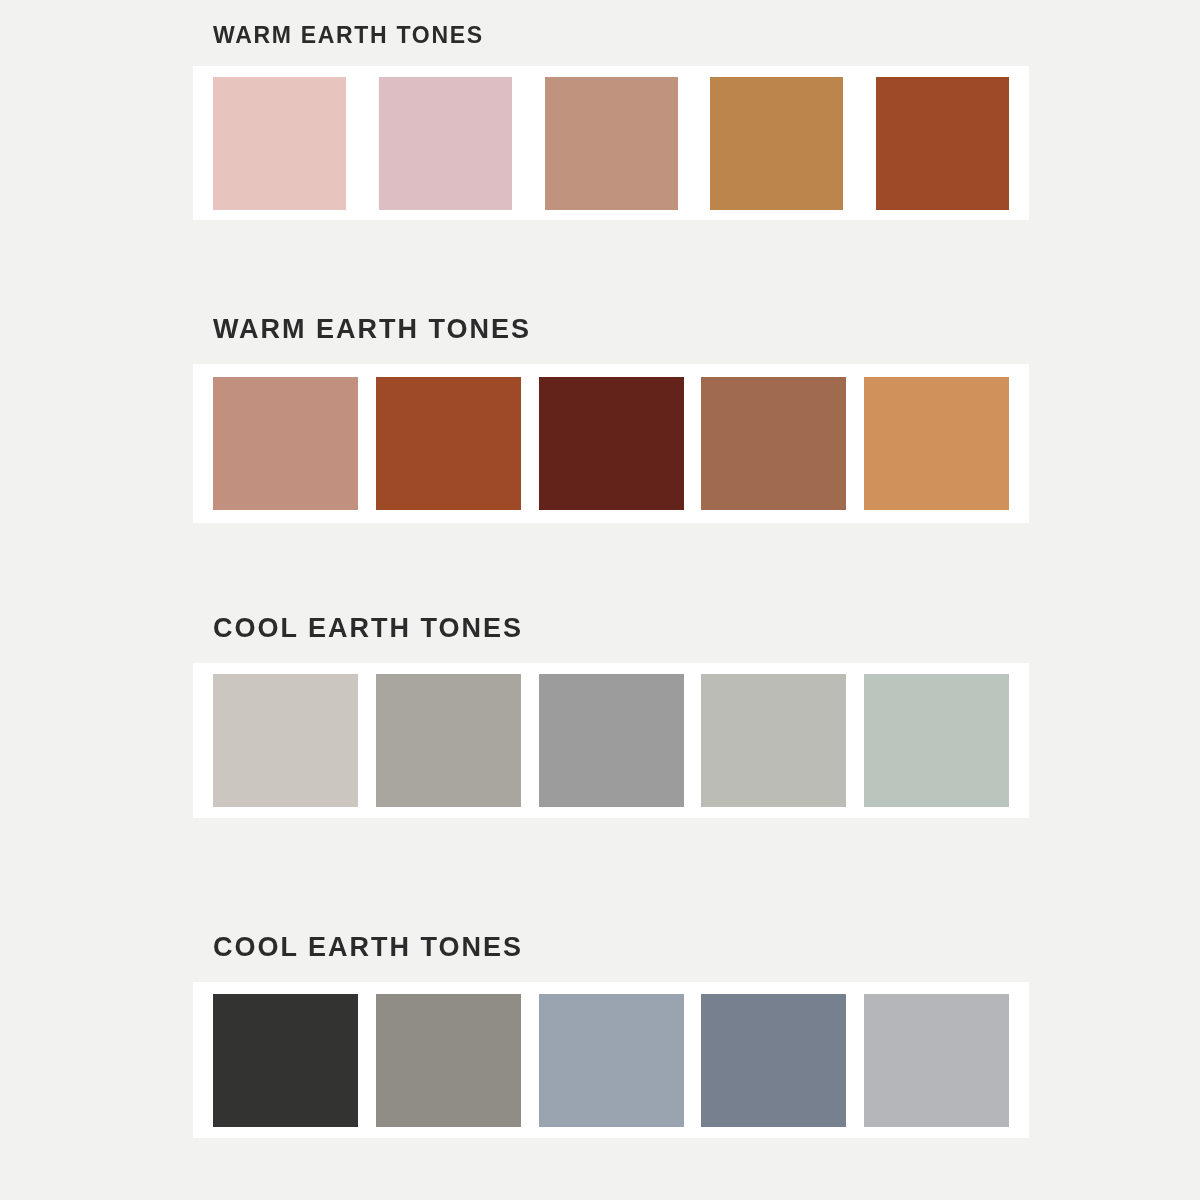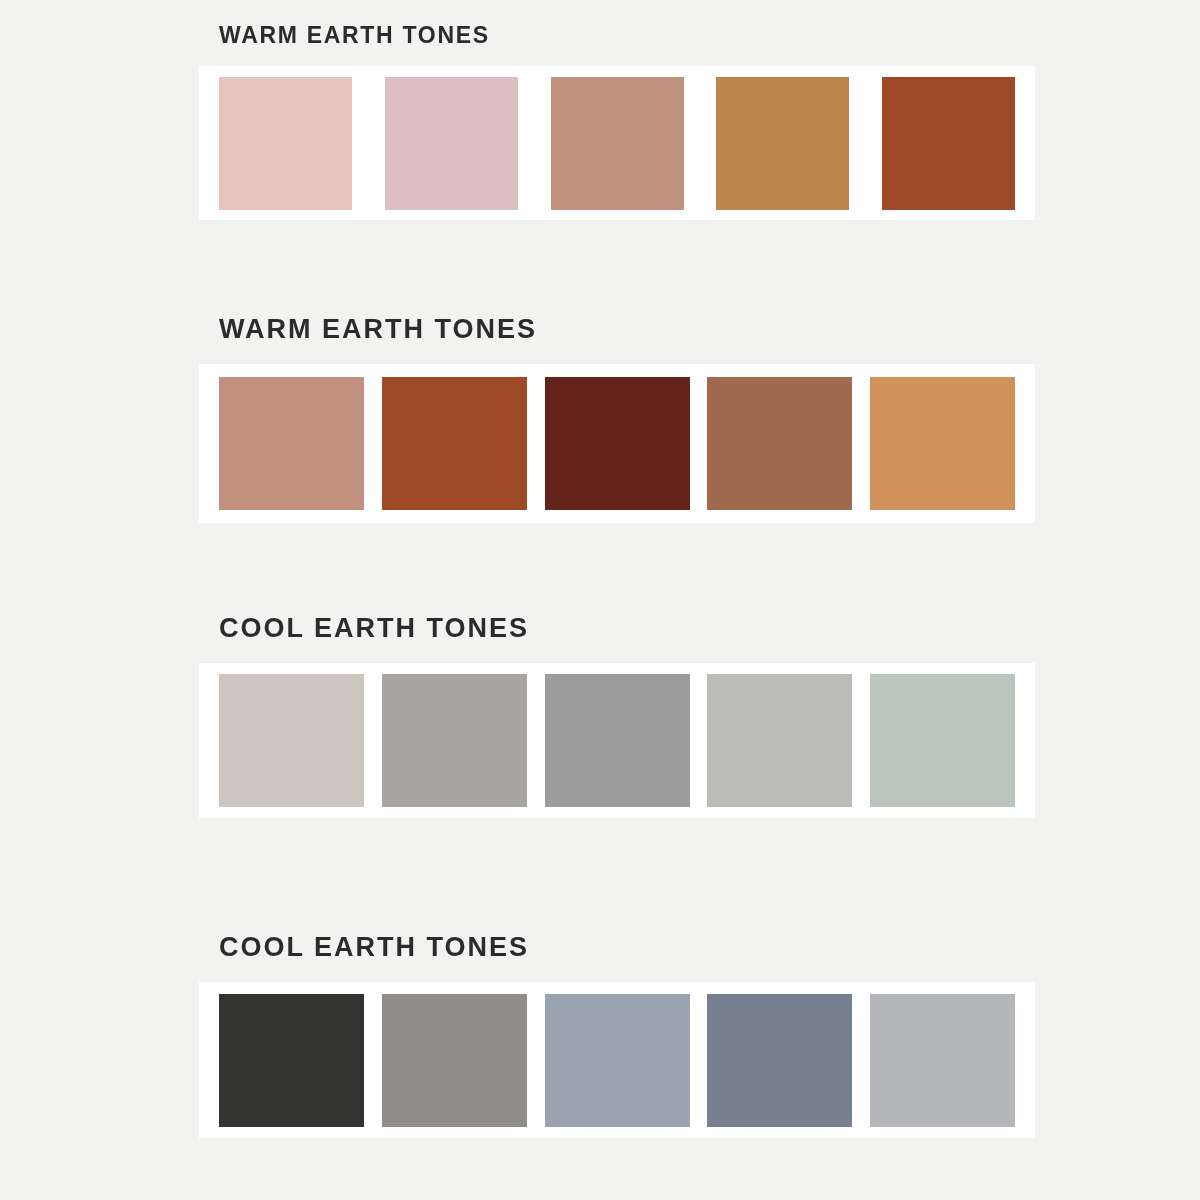--- a/index.html
+++ b/index.html
@@ -15,21 +15,21 @@
     overflow: hidden;
   }
   .board {
     position: relative;
     width: 1200px;
     height: 1200px;
     box-sizing: border-box;
   }
   .palette-card {
     position: absolute;
-    left: 199px;
+    left: 193px;
     width: 836px;
   }
   .palette-title {
     font-family: "Liberation Sans", sans-serif;
     font-weight: bold;
     color: #2b2b2b;
     text-transform: uppercase;
     letter-spacing: 1.6px;
     line-height: 1;
     white-space: nowrap;

